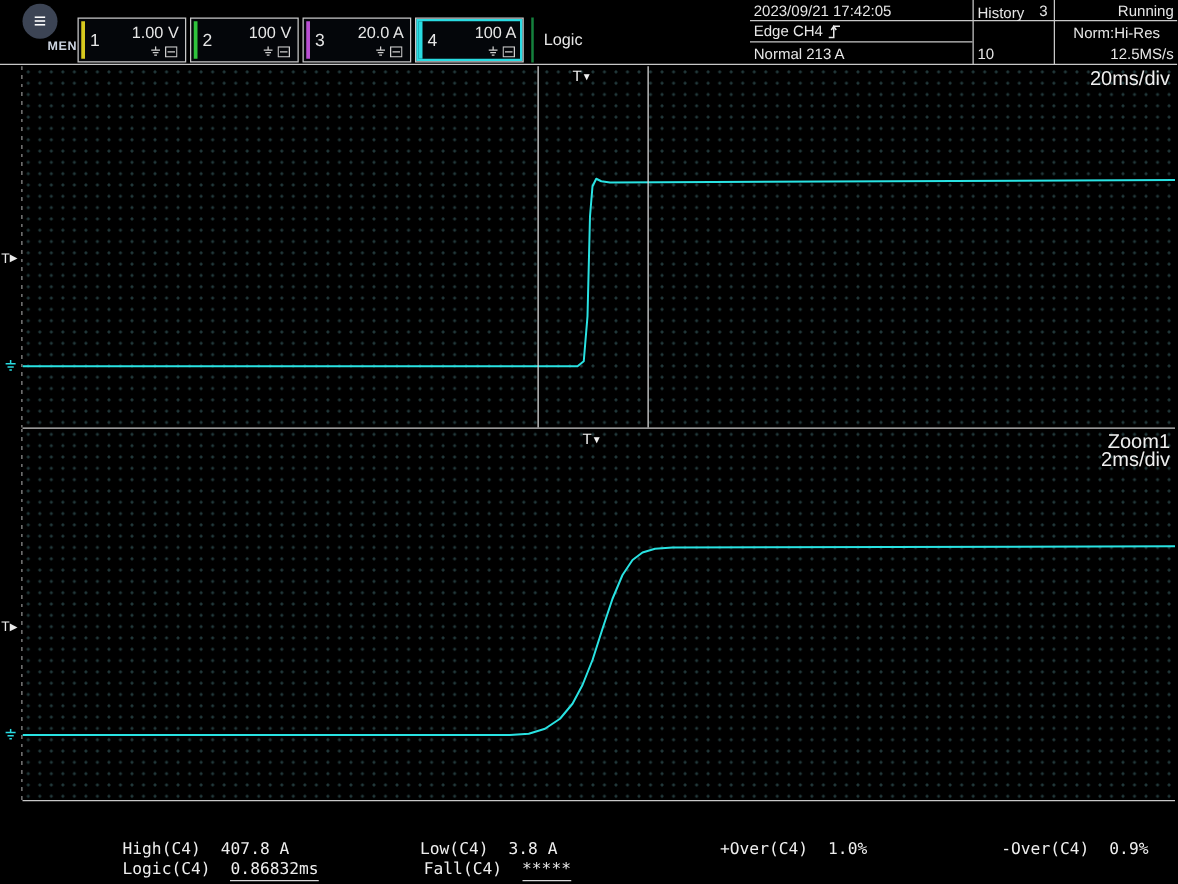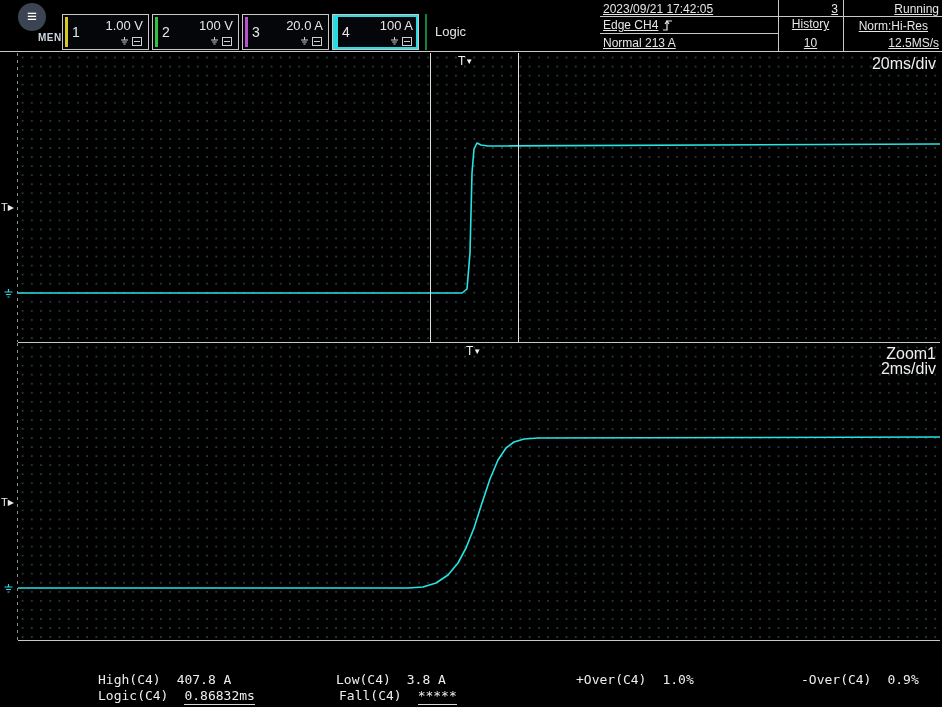--- a/index.html
+++ b/index.html
@@ -21,21 +21,21 @@
   .chbox .num { position:absolute; left:9px; top:9px; font-size:14px; }
   .chbox .val { position:absolute; right:5px; top:3px; font-size:13px; }
   .chbox .subs { position:absolute; right:6px; bottom:3px; display:flex; gap:3px; }
   .chbox.selected { box-shadow: inset 0 0 0 2px var(--c); }
   .sub svg { display:block; }
   .sub path, .sub rect { stroke:#cfcfcf; stroke-width:1; fill:none; }
   .logicbox { position:relative; height:36px; margin-left:3px; padding:0 8px;
               border-left:2px solid #15803d; font-size:13px; line-height:36px; }
 
   .status { position:absolute; left:600px; top:0; width:342px; height:52px; font-size:12px; }
-  .status .cell { position:absolute; white-space:nowrap;text-decoration:underline; }
+  .status .cell { position:absolute; white-space:nowrap; }
   .vline { position:absolute; top:0; bottom:0; width:1px; background:#c8c8c8; }
   .hline { position:absolute; height:1px; background:#c8c8c8; }
   .trig { display:flex; align-items:center; gap:4px; }
   .edge-ic path { stroke:#e8e8e8; stroke-width:1.2; fill:none; }
 
   
   .panel { position:absolute; left:18px; width:922px; box-sizing:content-box;
            background-image: radial-gradient(circle, #22393b 1px, transparent 1.4px);
            background-size:9.22px 9.06px; }
   #mainPanel { top:53px; height:289px; border-bottom:1px solid #c8c8c8; }
@@ -158,22 +158,22 @@
 
       <div class="cell trig" style="left:3px; top:18px">
         <span>Edge CH4</span>
         <svg class="edge-ic" width="11" height="13">
           <path d="M1 11 H5 V2 H10"></path>
             <path d="M3 5 L5 2 L7 5"></path>
         </svg>
       </div>
       <div class="cell" style="left:3px; top:36px">Normal 213 A</div>
 
-      <div class="cell" style="left:182px; width:57px; top:17px; text-align:center">History</div>
-      <div class="cell" style="left:182px; width:57px; top:36px; text-align:center">10</div>
+      <div class="cell" style="left:182px; width:57px; top:3px; text-align:left">History</div>
+      <div class="cell" style="left:182px; width:57px; top:36px; text-align:left">10</div>
 
       <div class="cell" style="right:14px; top:19px">Norm:Hi-Res</div>
       <div class="cell" style="right:3px; top:36px">12.5MS/s</div>
     </div>
   </div>
 
   <div class="panel" id="mainPanel" style="--c: #29e2e2;">
     <div class="ledge"></div>
     <svg class="wave" width="922" height="289">
       <polyline points="0,240 444,240 449,236 452,200 454,120 456,96 459,90 463,92 470,93 922,91"></polyline>

